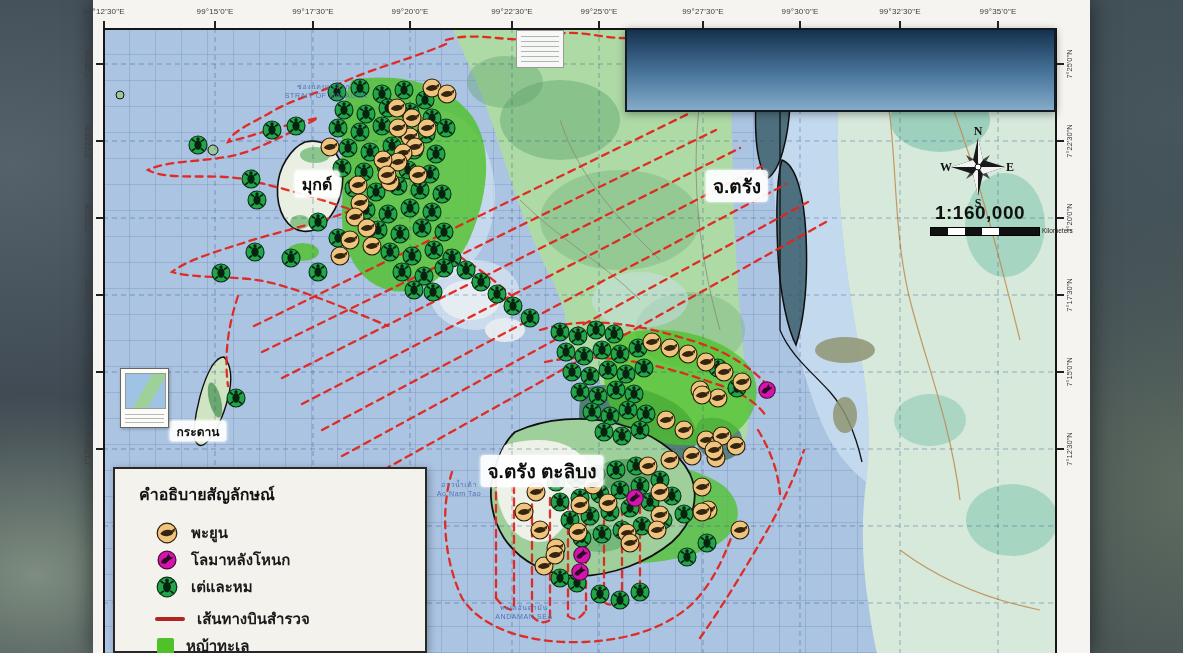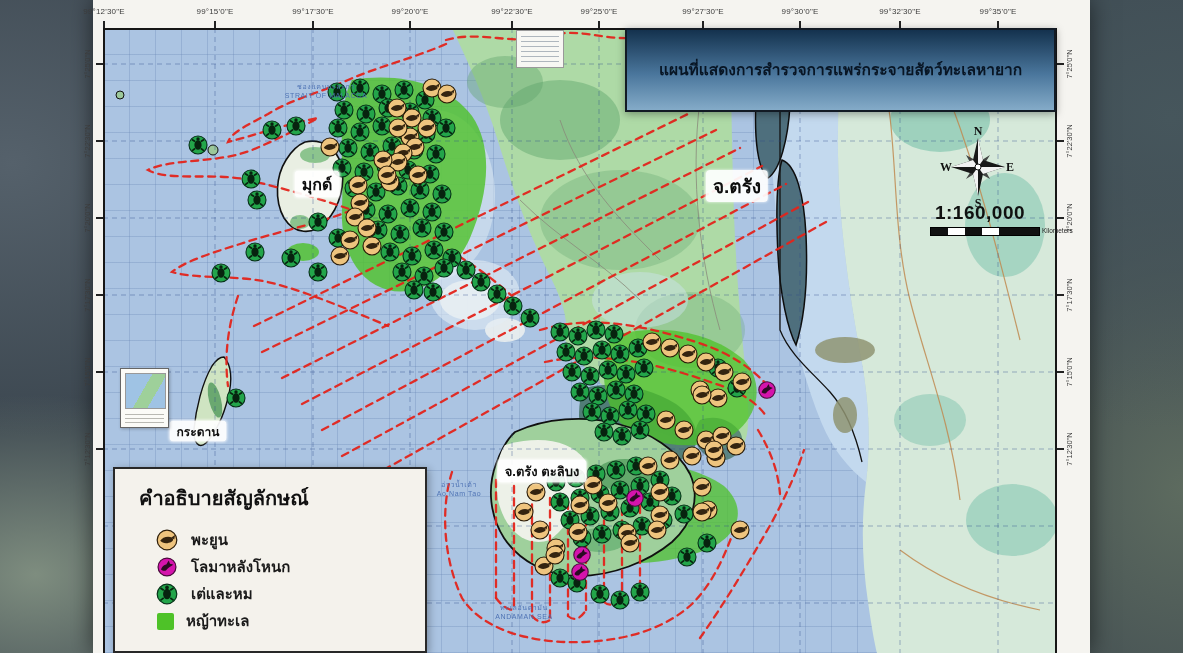--- a/index.html
+++ b/index.html
@@ -31,21 +31,21 @@
   .tick-right{position:absolute;left:1057px;width:7px;height:2px;background:#222;transform:translateY(-50%);}
   .flight{fill:none;stroke:var(--c-flight,#e3241b);stroke-width:2.3;stroke-dasharray:7 5.5;stroke-linecap:round;opacity:.95;}
   .grat{stroke:#2c4a8a;stroke-width:1;stroke-dasharray:5 4;opacity:.4;}
   .titlebox{position:absolute;left:625px;top:28px;width:431px;height:84px;z-index:40;box-sizing:border-box;
     border:2px solid #121a24;display:flex;flex-direction:column;justify-content:center;text-align:center;
     background:linear-gradient(180deg,var(--c-title_top,#14324e) 0%,#4a769c 55%,var(--c-title_bottom,#84abc8) 100%);
     box-shadow:0 2px 8px rgba(0,0,0,.35);}
   .titlebox div{font-weight:bold;font-size:15.5px;color:#081524;line-height:1.55;}
   .legend{position:absolute;left:113px;top:467px;width:314px;height:186px;z-index:40;box-sizing:border-box;
     background:#f4f2ec;border:2px solid #282828;box-shadow:2px 2px 8px rgba(0,0,0,.3);}
-  .legend-title{margin:13px 0 0 24px;font-size:20px;font-weight:bold;color:#111;}
+  .legend-title{margin:13px 0 0 24px;font-size:16px;font-weight:bold;color:#111;}
   .legend-items{margin:14px 0 0 40px;display:flex;flex-direction:column;gap:3px;}
   .lrow{display:flex;align-items:center;gap:12px;height:24px;}
   .lrow.gap{margin-top:5px;}
   .llabel{font-size:15px;font-weight:bold;color:#1a1a1a;}
   .lline{width:30px;height:3.5px;background:#b22424;border-radius:2px;}
   .lsq{width:17px;height:17px;background:var(--c-seagrass,#4ec228);margin-left:2px;border-radius:2px;}
   .compass{position:absolute;left:940px;top:124px;z-index:35;}
   .compass text{font-family:"Liberation Serif","DejaVu Serif",serif;font-weight:bold;font-size:12px;fill:#111;}
   .scaletext{position:absolute;left:918px;top:202px;width:124px;text-align:center;font-size:19px;font-weight:bold;color:#101010;letter-spacing:.5px;z-index:35;}
   .scalebar{position:absolute;left:930px;top:227px;height:7px;display:flex;border:1px solid #000;z-index:35;background:#fff;}
@@ -361,21 +361,21 @@
         <use href="#sym-dolphin" x="767" y="390"></use>
         <use href="#sym-dolphin" x="635" y="498"></use>
         <use href="#sym-dolphin" x="582" y="555"></use>
         <use href="#sym-dolphin" x="580" y="572"></use>
       </svg>
 
     <div id="labels">
         <div class="pill" style="left: 214px; top: 156px; font-size: 16px;">มุกด์</div>
         <div class="pill" style="left: 95px; top: 403px; font-size: 12px;">กระดาน</div>
         <div class="pill" style="left: 634px; top: 158px; font-size: 19px;">จ.ตรัง</div>
-        <div class="pill" style="left: 439px; top: 443px; font-size: 13px;">จ.ตรัง ตะลิบง</div>
+        <div class="pill" style="left: 439px; top: 443px; font-size: 19px;">จ.ตรัง ตะลิบง</div>
         <div class="sealbl" style="left: 223px; top: 63px;">
           <div>ช่องแคบมะละกา</div>
           <div>STRAIT OF MALACCA</div>
         </div>
         <div class="sealbl" style="left: 356px; top: 461px;">
           <div>อ่าวน้ำเต้า</div>
           <div>Ao Nam Tao</div>
         </div>
         <div class="sealbl" style="left: 421px; top: 584px;">
           <div>ทะเลอันดามัน</div>
@@ -433,21 +433,20 @@
       <div class="coord-side" style="left: 1069px; top: 218px;">7°20'0"N</div>
       <div class="tick-right" style="top: 295px;"></div>
       <div class="coord-side" style="left: 1069px; top: 295px;">7°17'30"N</div>
       <div class="tick-right" style="top: 372px;"></div>
       <div class="coord-side" style="left: 1069px; top: 372px;">7°15'0"N</div>
       <div class="tick-right" style="top: 449px;"></div>
       <div class="coord-side" style="left: 1069px; top: 449px;">7°12'30"N</div>
     </div>
 
   <div class="titlebox">
-    <div>แผนที่แสดงการสำรวจการแพร่กระจายสัตว์ทะเลหายาก</div>
   </div>
 
   <svg class="compass" width="76" height="84" viewBox="0 0 76 84">
     <g transform="translate(38,43)">
       <path transform="rotate(45)" d="M0,-17 L3,-4 L17,0 L3,4 L0,17 L-3,4 L-17,0 L-3,-4 Z" fill="#333" opacity=".9"></path>
       <path d="M0,-29 L5,-7 L27,0 L5,7 L0,29 L-5,7 L-27,0 L-5,-7 Z" fill="#181818"></path>
       <path d="M0,-29 L5,-7 L0,0 Z" fill="#f2f2f2"></path>
       <path d="M27,0 L5,7 L0,0 Z" fill="#f2f2f2"></path>
       <path d="M0,29 L-5,7 L0,0 Z" fill="#f2f2f2"></path>
       <path d="M-27,0 L-5,-7 L0,0 Z" fill="#f2f2f2"></path>
@@ -482,20 +481,24 @@
           <svg width="24" height="24" viewBox="-11 -11 22 22">
             <use href="#sym-dolphin"></use>
           </svg>
           <div class="llabel">โลมาหลังโหนก</div>
         </div>
         <div class="lrow">
           <svg width="24" height="24" viewBox="-11 -11 22 22">
             <use href="#sym-turtle"></use>
           </svg>
           <div class="llabel">เต่และหม</div>
+        </div>
+        <div class="lrow gap">
+          <div class="lline"></div>
+          <div class="llabel">เส้นทางบินสำรวจ</div>
         </div>
         <div class="lrow">
           <div class="lsq"></div>
           <div class="llabel">หญ้าทะเล</div>
         </div>
       </div>
   </div>
 
   <svg width="0" height="0" style="position:absolute">
     <defs>

